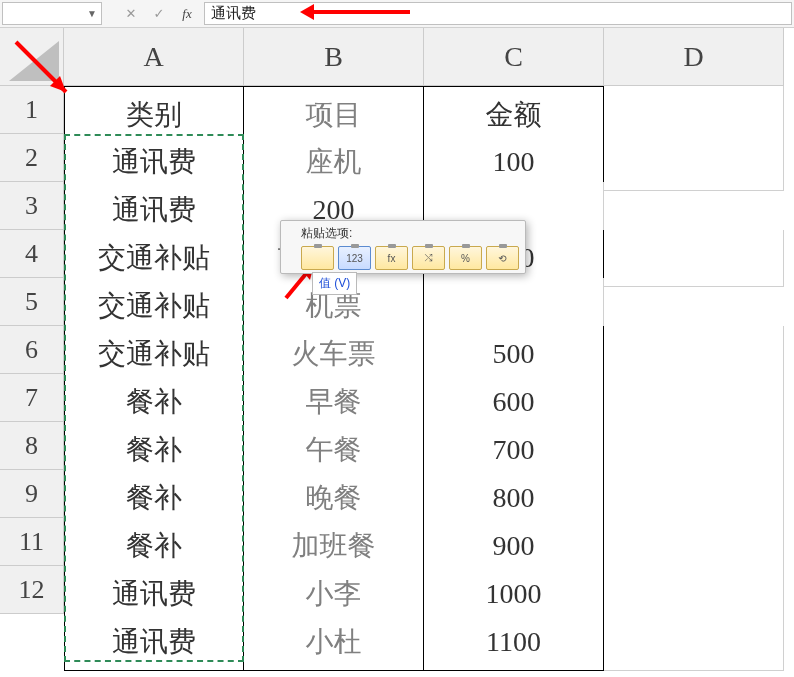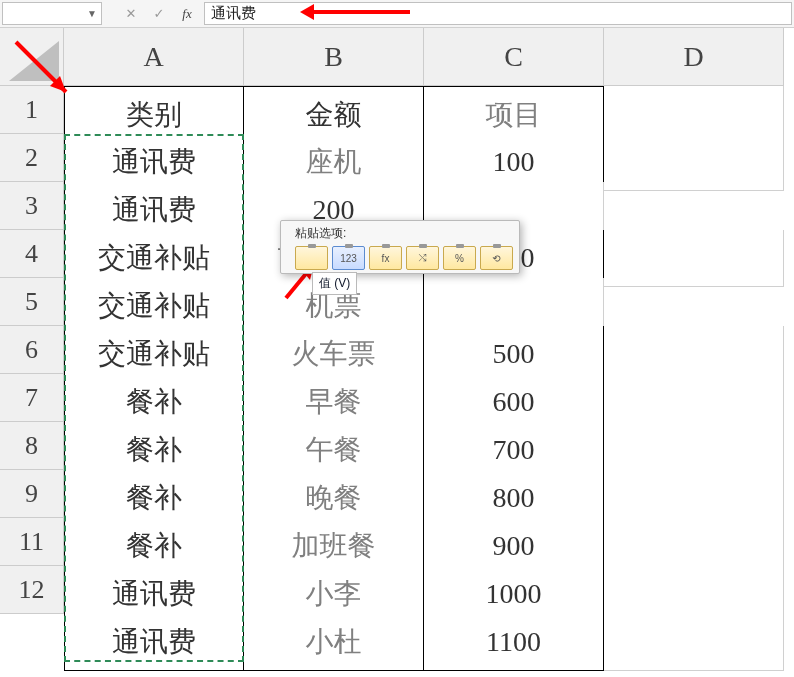--- a/index.html
+++ b/index.html
@@ -198,21 +198,21 @@
   }
 
   
   .paste-popup {
     position: absolute;
     z-index: 30;
     background: #f7f7f7;
     border: 1px solid #bababa;
     border-radius: 2px;
     box-shadow: 2px 2px 8px rgba(0,0,0,0.3);
-    padding: 4px 6px 3px 14px;
+    padding: 4px 6px 3px 20px;
     font-family: "Microsoft YaHei", sans-serif;
   }
   .paste-title {
     font-size: 12px;
     color: #333;
     margin-bottom: 4px;
   }
   .paste-icons {
     display: flex;
     gap: 4px;
@@ -245,21 +245,21 @@
     border-radius: 1px;
   }
 
   .paste-tip {
     position: absolute;
     z-index: 31;
     background: #fff;
     border: 1px solid #bababa;
     font-size: 12px;
     padding: 2px 6px;
-    color: #0f172a;
+    color: #1d4ed8;
     font-family: "Microsoft YaHei", sans-serif;
   }
 
 </style>
 </head>
 <body>
 
 <div class="formula-bar">
   <div class="namebox">
     <span></span>
@@ -298,22 +298,22 @@
     <div class="rowh">8</div>
     <div class="rowh">9</div>
     <div class="rowh">11</div>
     <div class="rowh">12</div>
   </div>
 
   <div class="cells">
 
     <div class="row">
       <div class="cell colA tb-t tb-l tb-b tb-r">类别</div>
+      <div class="cell colB gray tb-t tb-b tb-r">项目</div>
       <div class="cell colC tb-t tb-b tb-r">金额</div>
-      <div class="cell colB gray tb-t tb-b tb-r">项目</div>
       <div class="cell colD"></div>
     </div>
 
     <div class="row">
       <div class="cell colA tb-l tb-b tb-r">通讯费</div>
       <div class="cell colB gray tb-b tb-r">座机</div>
       <div class="cell colC tb-b tb-r">100</div>
       <div class="cell colD"></div>
     </div>
     <div class="row">

